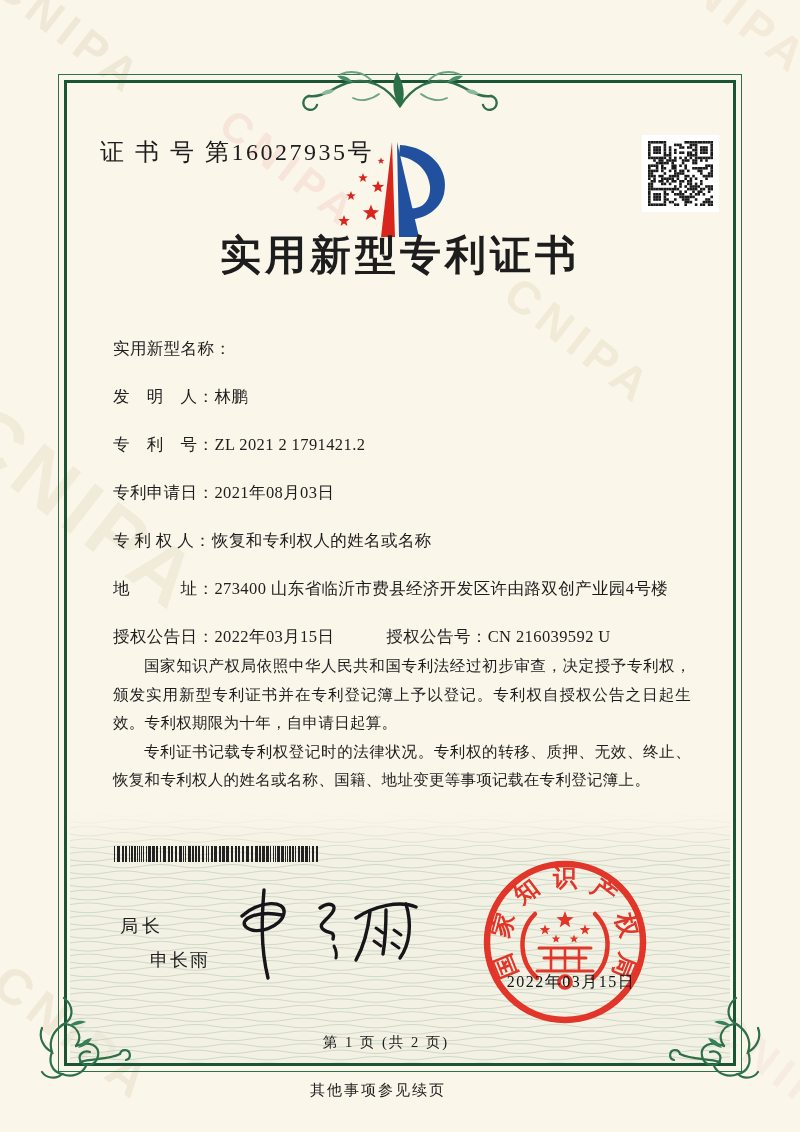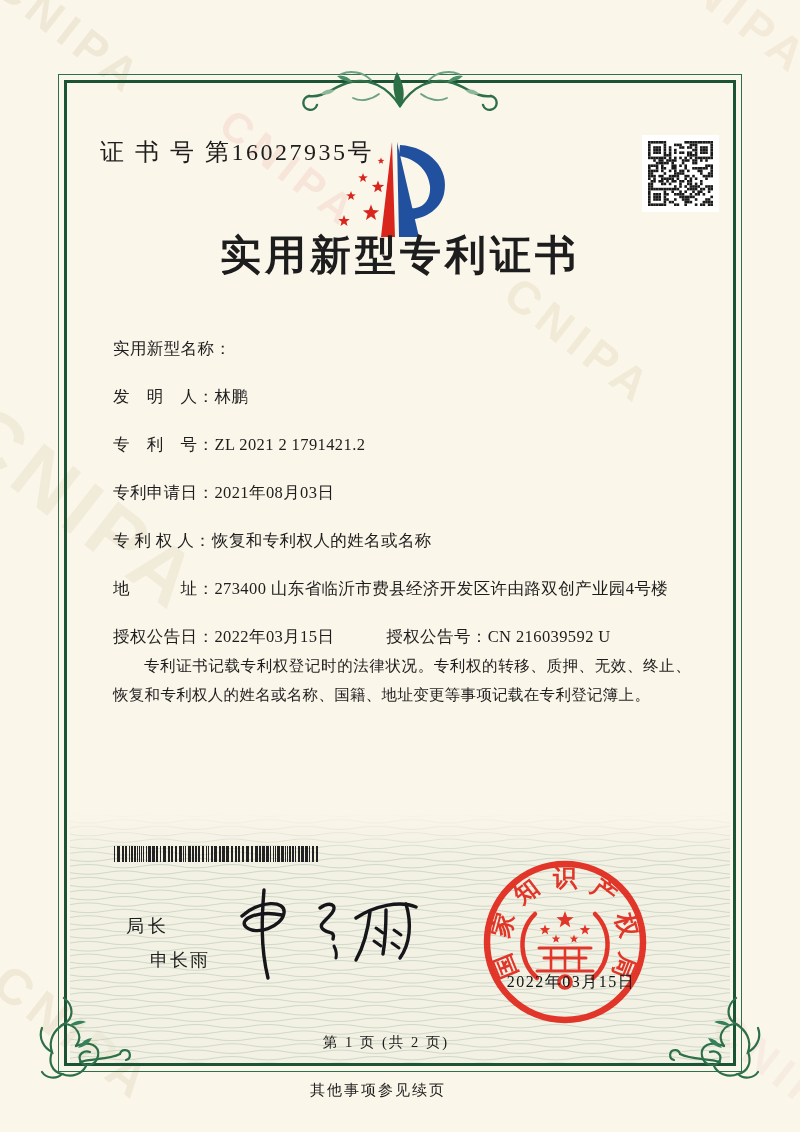--- a/index.html
+++ b/index.html
@@ -37,21 +37,21 @@
   .row-address{margin-bottom:0;text-align:center;}
   .row-address .f-value{max-width:487px;}
   .row-last{margin-top:22px;}
   .pair2{margin-left:52px;display:flex;}
   
   #body-text{left:113px;top:652px;width:578px;z-index:5;font-size:15.5px;line-height:28.5px;
     letter-spacing:.3px;text-align:justify;}
   #body-text p{margin:0;text-indent:2em;}
   
   #barcode{left:114px;top:846px;z-index:5;line-height:0;}
-  #sig-title{left:126px;top:914px;font-size:18px;letter-spacing:4px;z-index:5;
+  #sig-title{left:120px;top:914px;font-size:18px;letter-spacing:4px;z-index:5;
     font-family:Liberation Serif, serif;}
   #sig-name{left:114px;top:948px;font-size:18px;letter-spacing:2px;z-index:5;
     font-family:"Liberation Sans","DejaVu Sans",sans-serif;margin-left:36px;}
   #signature-svg{left:228px;top:884px;z-index:6;}
   #seal{left:481px;top:856px;z-index:6;opacity:.92;}
   #seal-date{left:496px;top:972px;width:150px;text-align:center;font-size:16px;
     letter-spacing:1.5px;color:#141414;z-index:7;white-space:nowrap;}
   #page-info{left:0;right:0;top:1033px;text-align:center;font-size:14.5px;letter-spacing:2px;
     z-index:5;transform:translateX(-14px);}
   #footer-note{left:0;right:0;top:1081px;text-align:center;font-size:15px;letter-spacing:2px;
@@ -545,20 +545,21 @@
     <span class="f-label">授权公告日：</span>
     <span class="f-value">2022年03月15日</span>
     <span class="pair2">
       <span class="f-label">授权公告号：</span>
       <span class="f-value">CN 216039592 U</span>
     </span>
   </div>
 </div>
 
 <div id="body-text" class="abs">
+  <p>国家知识产权局依照中华人民共和国专利法经过初步审查，决定授予专利权，颁发实用新型专利证书并在专利登记簿上予以登记。专利权自授权公告之日起生效。专利权期限为十年，自申请日起算。</p>
   <p>专利证书记载专利权登记时的法律状况。专利权的转移、质押、无效、终止、恢复和专利权人的姓名或名称、国籍、地址变更等事项记载在专利登记簿上。</p>
 </div>
 
 <div id="barcode" class="abs"><svg width="205" height="16">
       <rect x="0" y="0" width="1" height="16" fill="#222222"></rect>
       <rect x="3" y="0" width="3" height="16" fill="#222222"></rect>
       <rect x="8" y="0" width="2" height="16" fill="#222222"></rect>
       <rect x="11" y="0" width="2" height="16" fill="#222222"></rect>
       <rect x="15" y="0" width="1" height="16" fill="#222222"></rect>
       <rect x="17" y="0" width="2" height="16" fill="#222222"></rect>

